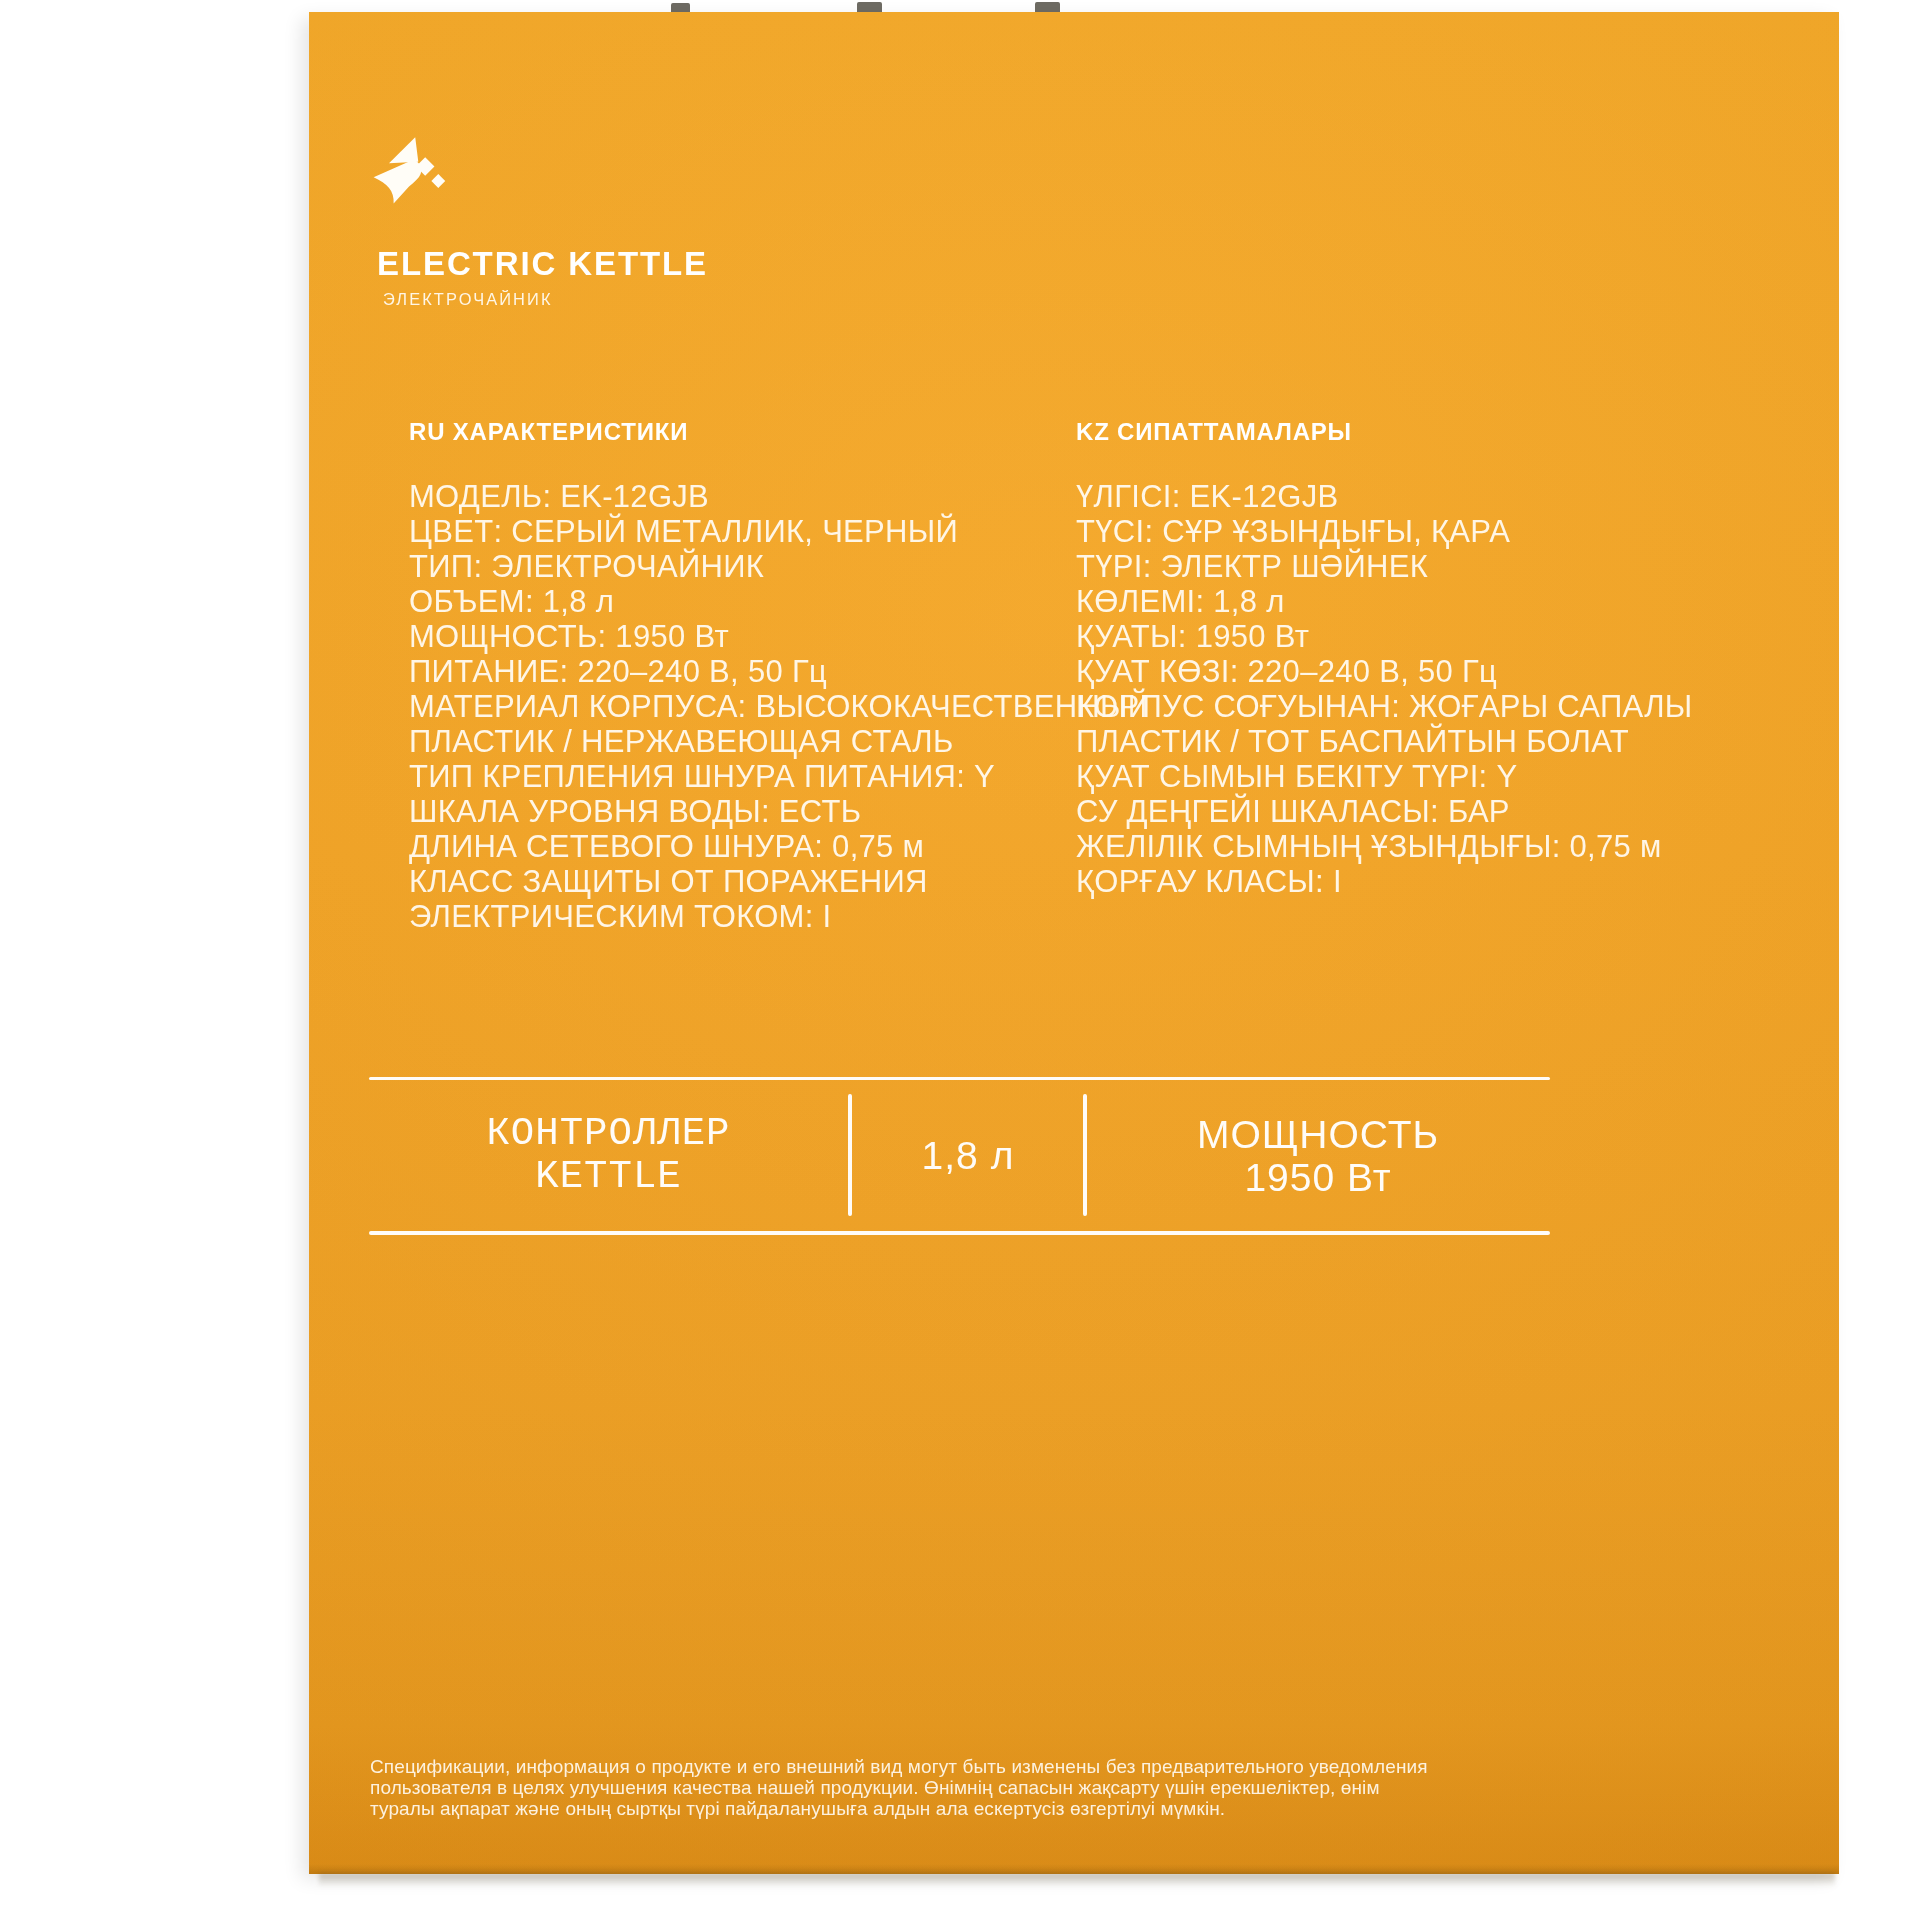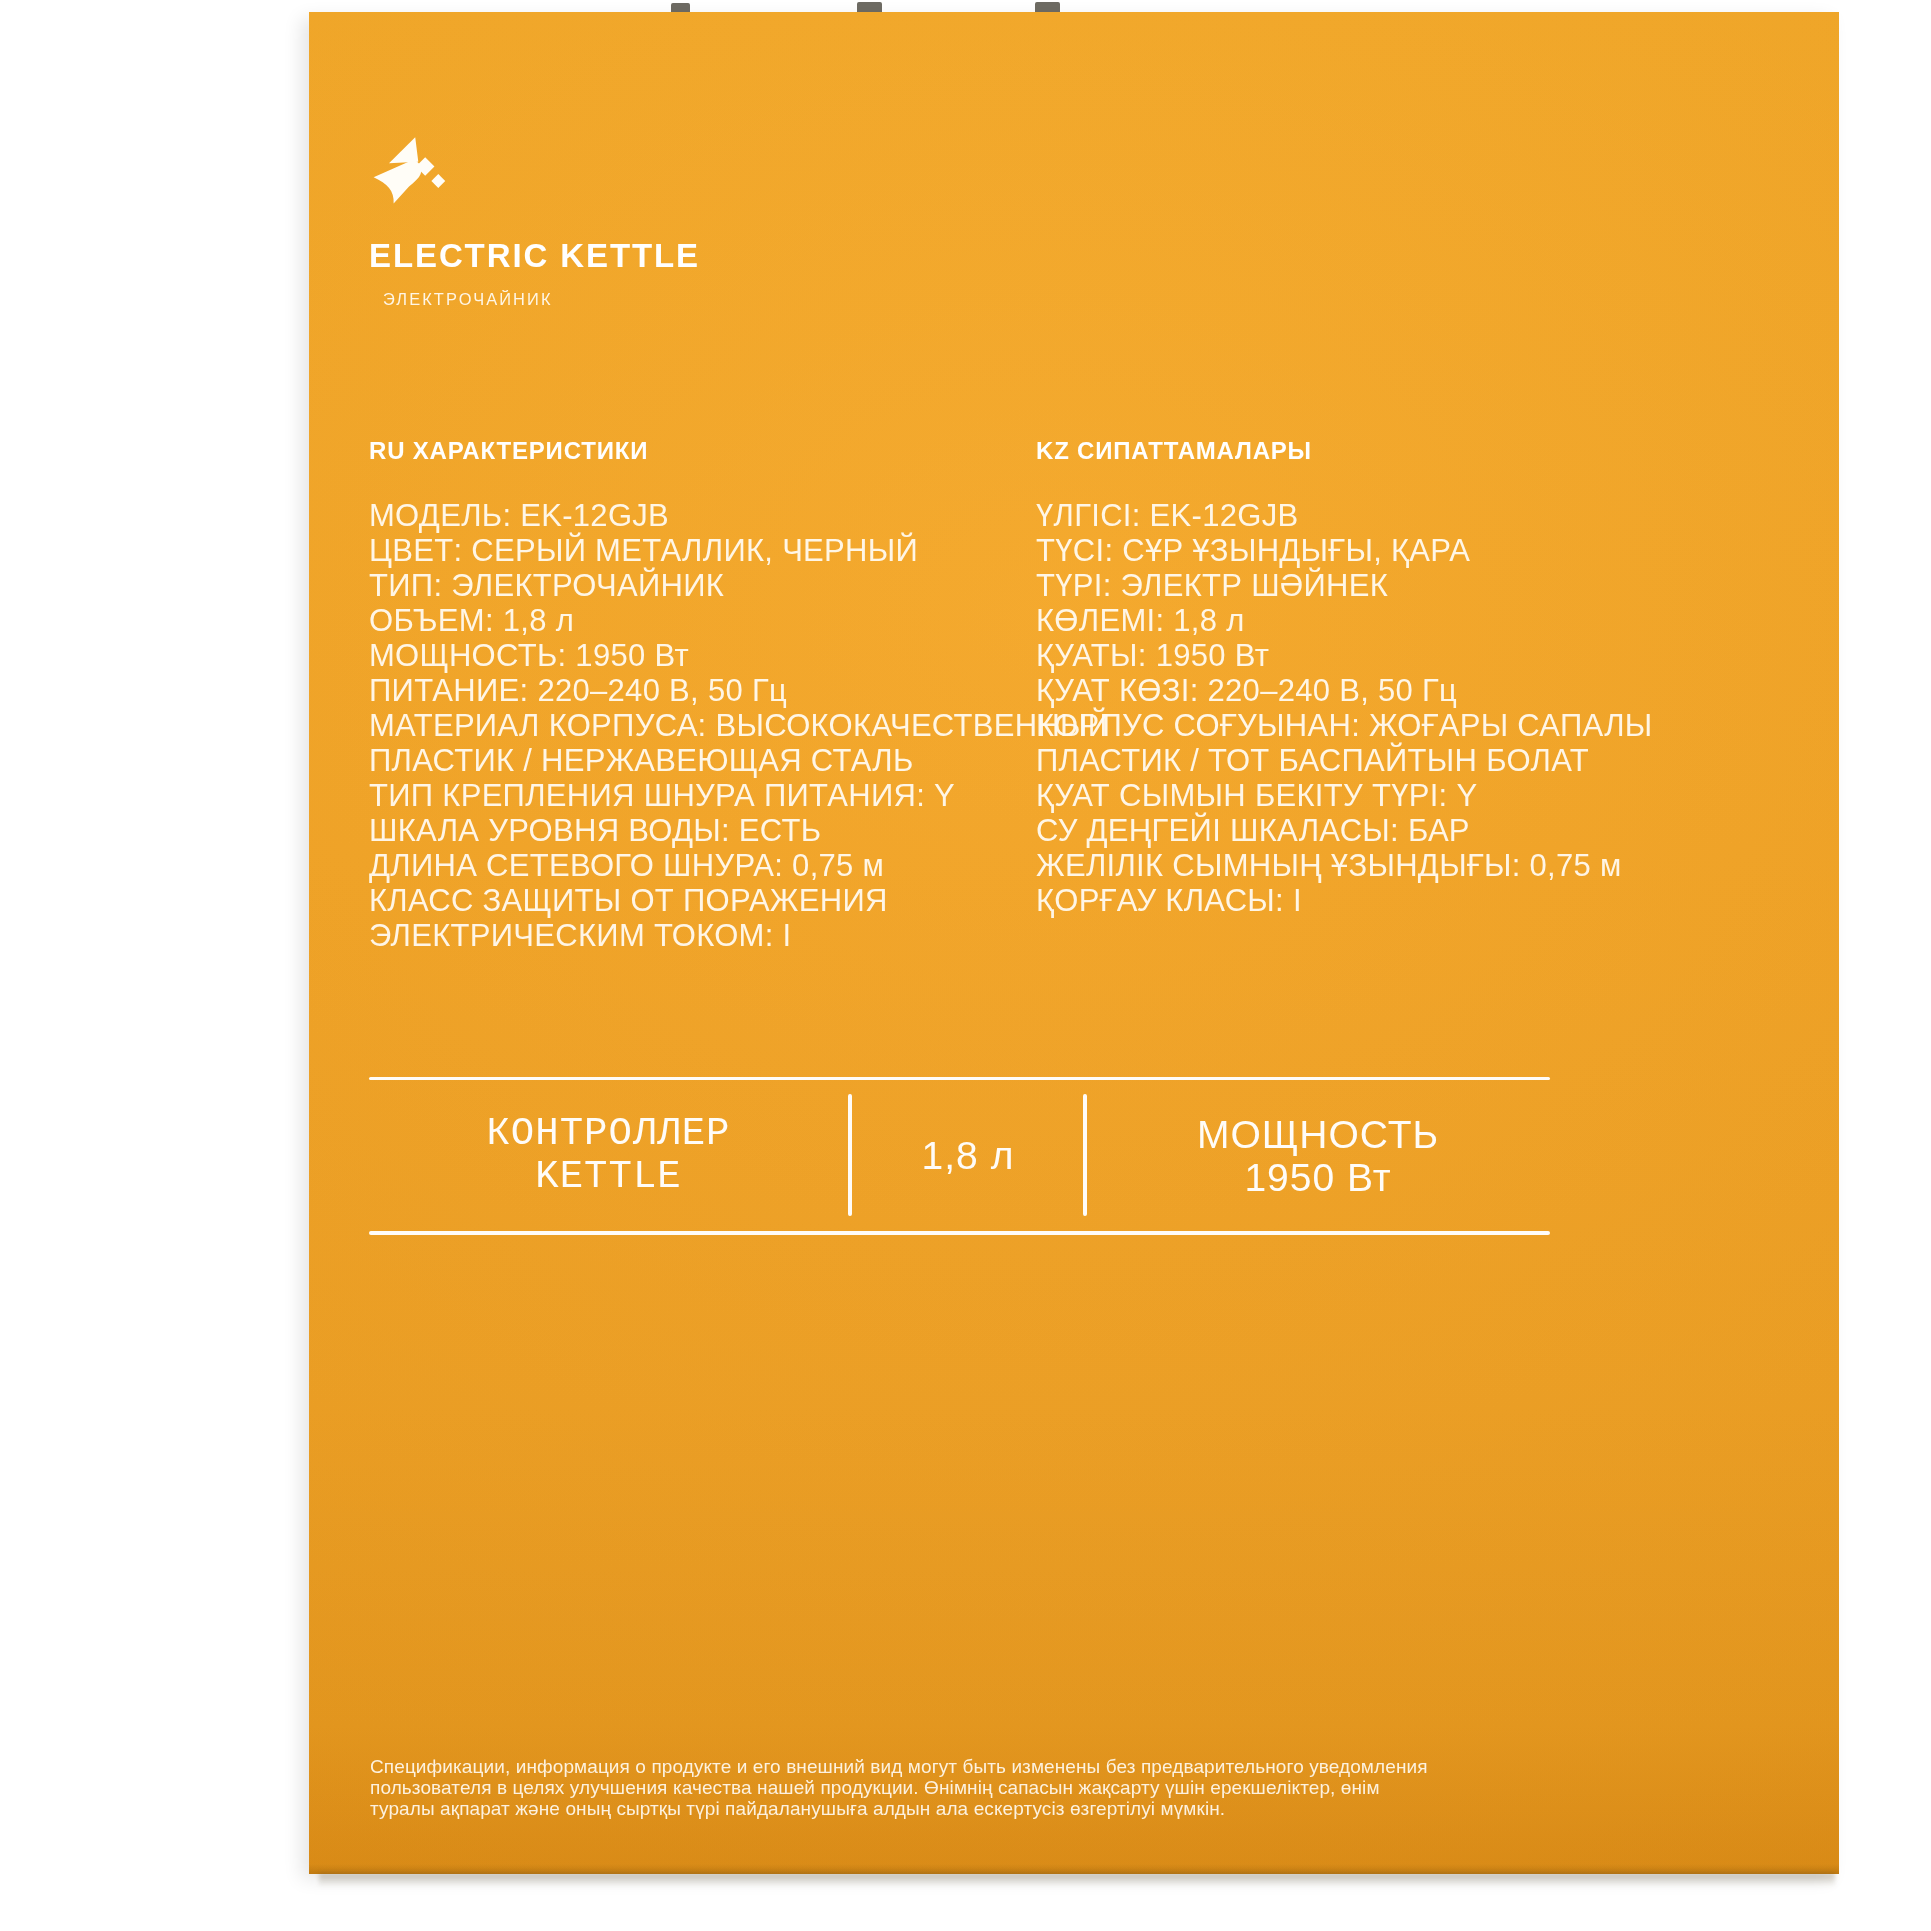--- a/index.html
+++ b/index.html
@@ -49,37 +49,37 @@
   .logo {
     position: absolute;
     left: 60px; top: 119px;
     width: 77px; height: 77px;
     fill: #fffdf7;
   }
 
   .title {
     position: absolute;
     left: 60px; top: 224px;
-    margin: 0;
+    margin: 8px;
     font-size: 33px; font-weight: 700;
     letter-spacing: 1.9px;
     color: #ffffff;
     line-height: 39px;
     white-space: nowrap;
   }
   .subtitle {
     position: absolute;
     left: 74px; top: 278px;
     font-size: 16.4px; font-weight: 400;
     letter-spacing: 2.1px;
     color: rgba(255,250,240,0.95);
     white-space: nowrap;
   }
 
-  .col { position: absolute; top: 424px; }
+  .col { position: absolute; top: 405px; margin-left: 40px; }
   .col-ru { left: 60px;  width: 657px; }
   .col-kz { left: 727px; width: 676px; }
   .col h2 {
     margin: 0;
     font-size: 24px; font-weight: 700;
     letter-spacing: 0.8px;
     color: #ffffff;
     line-height: 29px;
     white-space: nowrap;
   }

